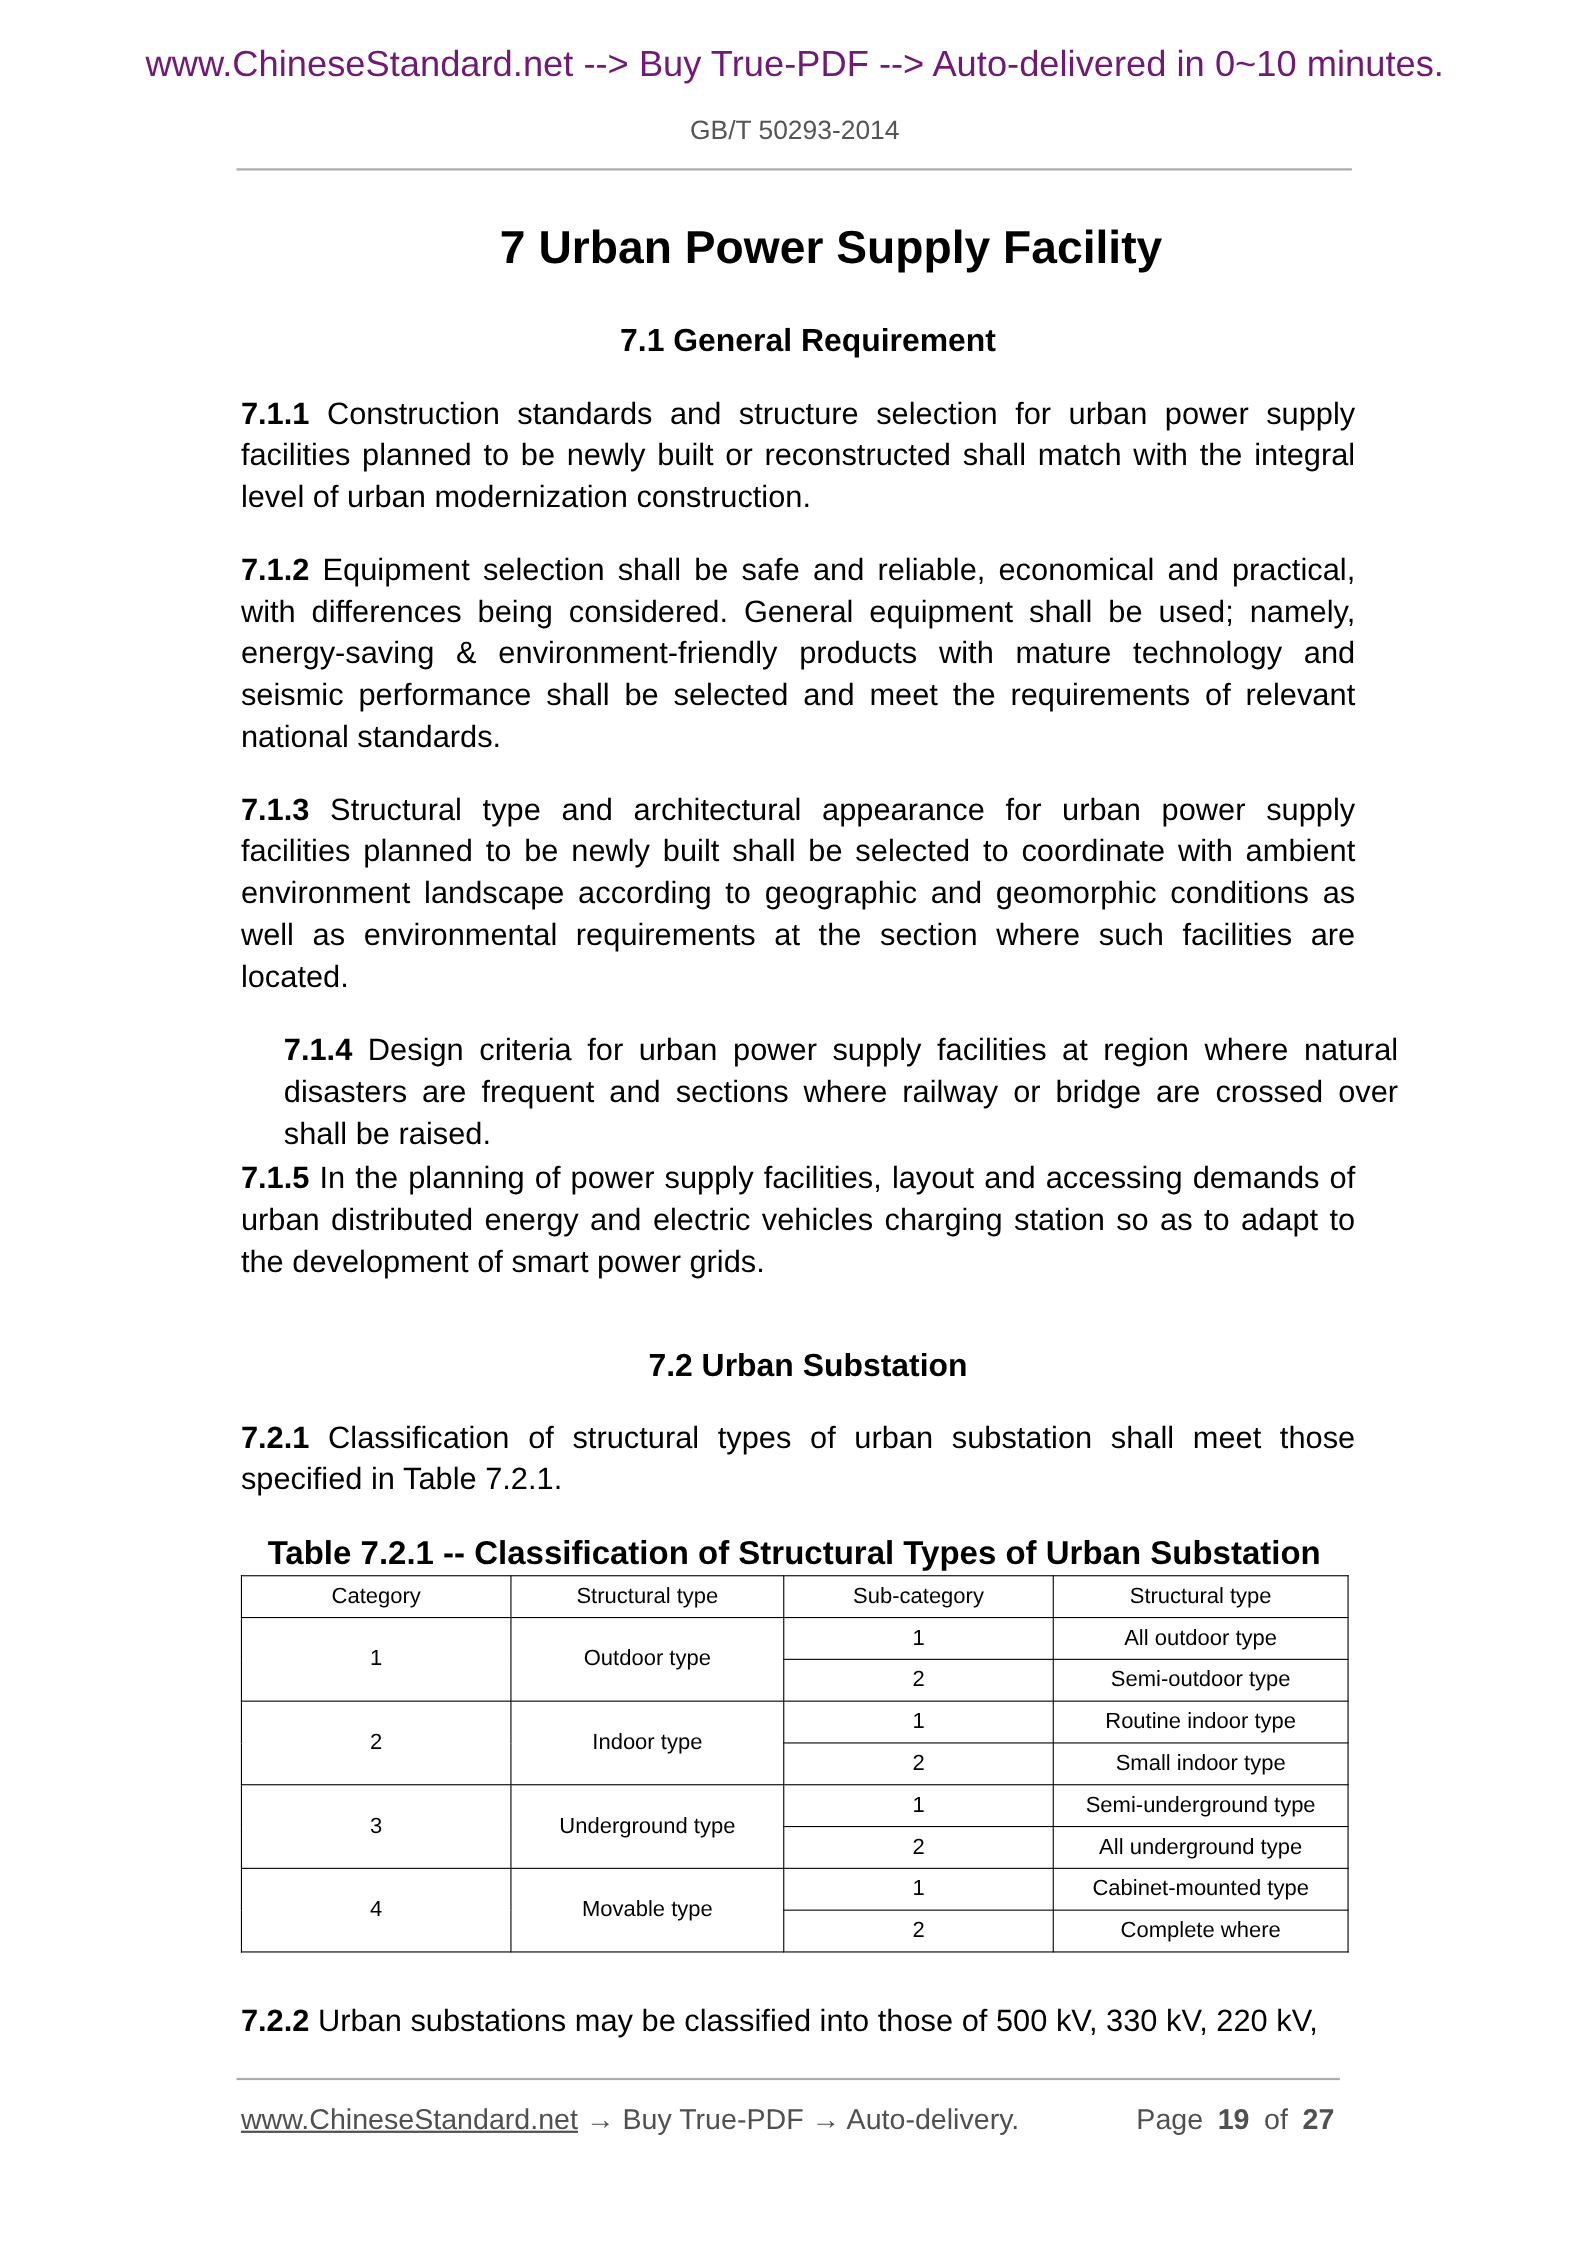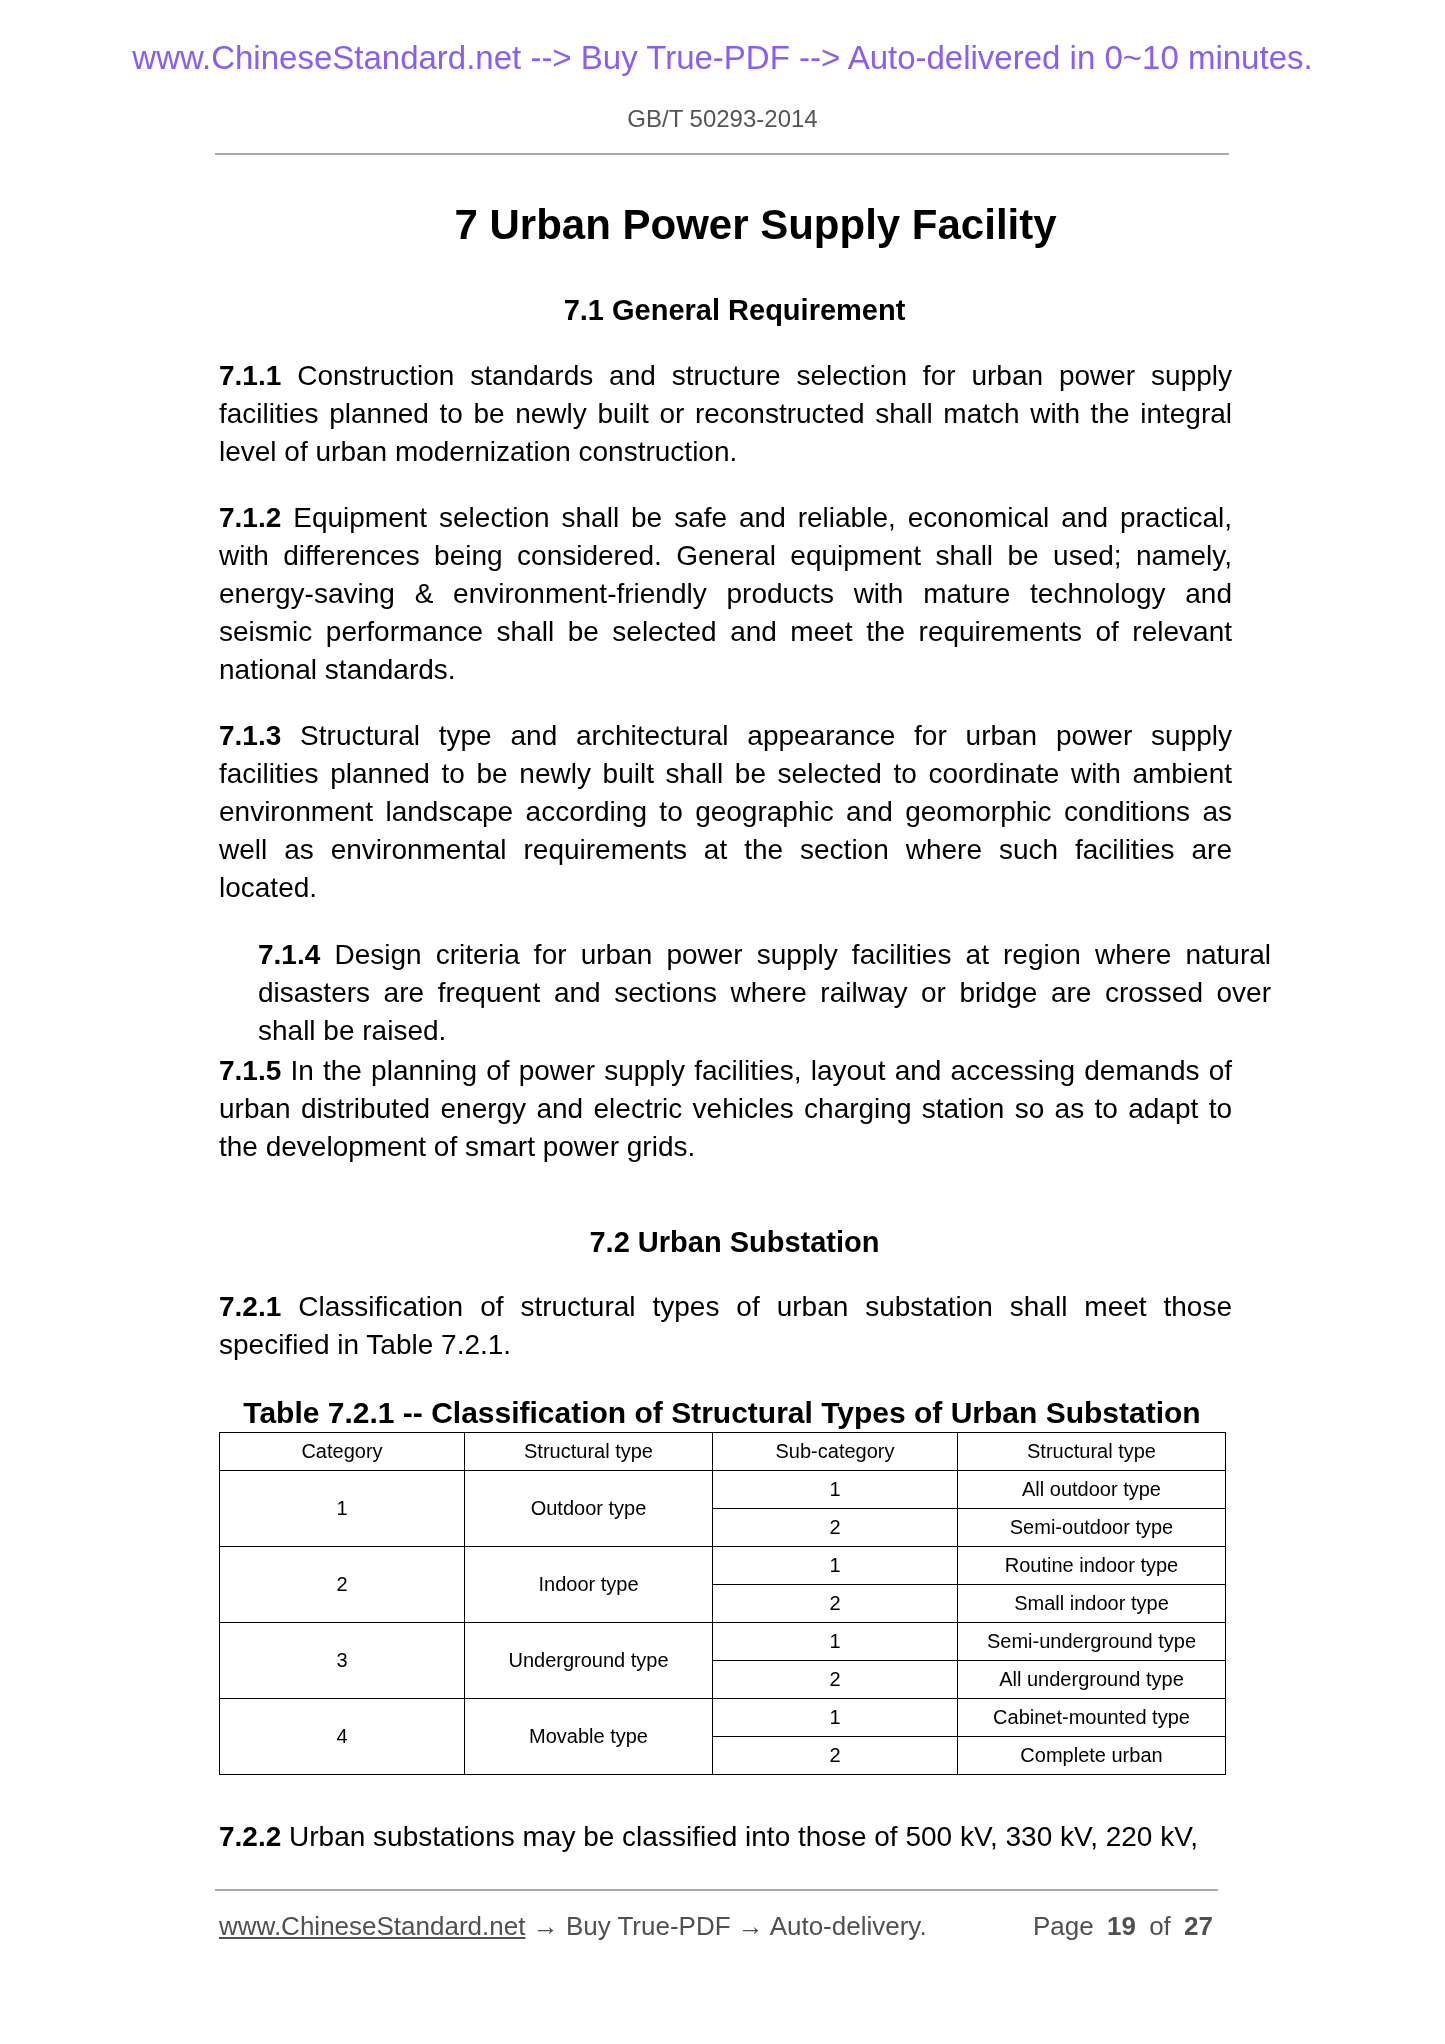--- a/index.html
+++ b/index.html
@@ -3,21 +3,21 @@
 <meta charset="utf-8">
 <style>
   html, body { margin: 0; padding: 0; background: #ffffff; }
   body {
     width: 1445px; height: 2044px; position: relative; overflow: hidden;
     font-family: "Liberation Sans", sans-serif; color: #000;
   }
   .abs { position: absolute; }
   .top-banner {
     left: 0; width: 1445px; top: 38px; text-align: center;
-    font-size: 33px; line-height: 40px; color: #8b5cf6; white-space: nowrap;
+    font-size: 33px; line-height: 40px; color: #701a75; white-space: nowrap;
   }
   .doc-code {
     left: 0; width: 1445px; top: 104px; text-align: center;
     font-size: 24px; line-height: 30px; color: #555;
   }
   .rule { height: 0; border-top: 2px solid #aaaaaa; }
   .header-rule { left: 215px; width: 1014px; top: 153px; }
   .footer-rule { left: 215px; width: 1003px; top: 1889px; }
 
   .chapter-title {
@@ -136,21 +136,21 @@
       <td>All underground type</td>
     </tr>
     <tr>
       <td rowspan="2">4</td>
       <td rowspan="2">Movable type</td>
       <td>1</td>
       <td>Cabinet-mounted type</td>
     </tr>
     <tr>
       <td>2</td>
-      <td>Complete urban</td>
+      <td>Complete where</td>
     </tr>
   </tbody>
 </table>
 
 <p class="abs para" style="top:1818px;"><b>7.2.2</b> <span>Urban substations may be classified into those of 500 kV, 330 kV, 220 kV,</span></p>
 
 <div class="abs rule footer-rule"></div>
 
 <div class="abs footer-left">
   <a>www.ChineseStandard.net</a>

